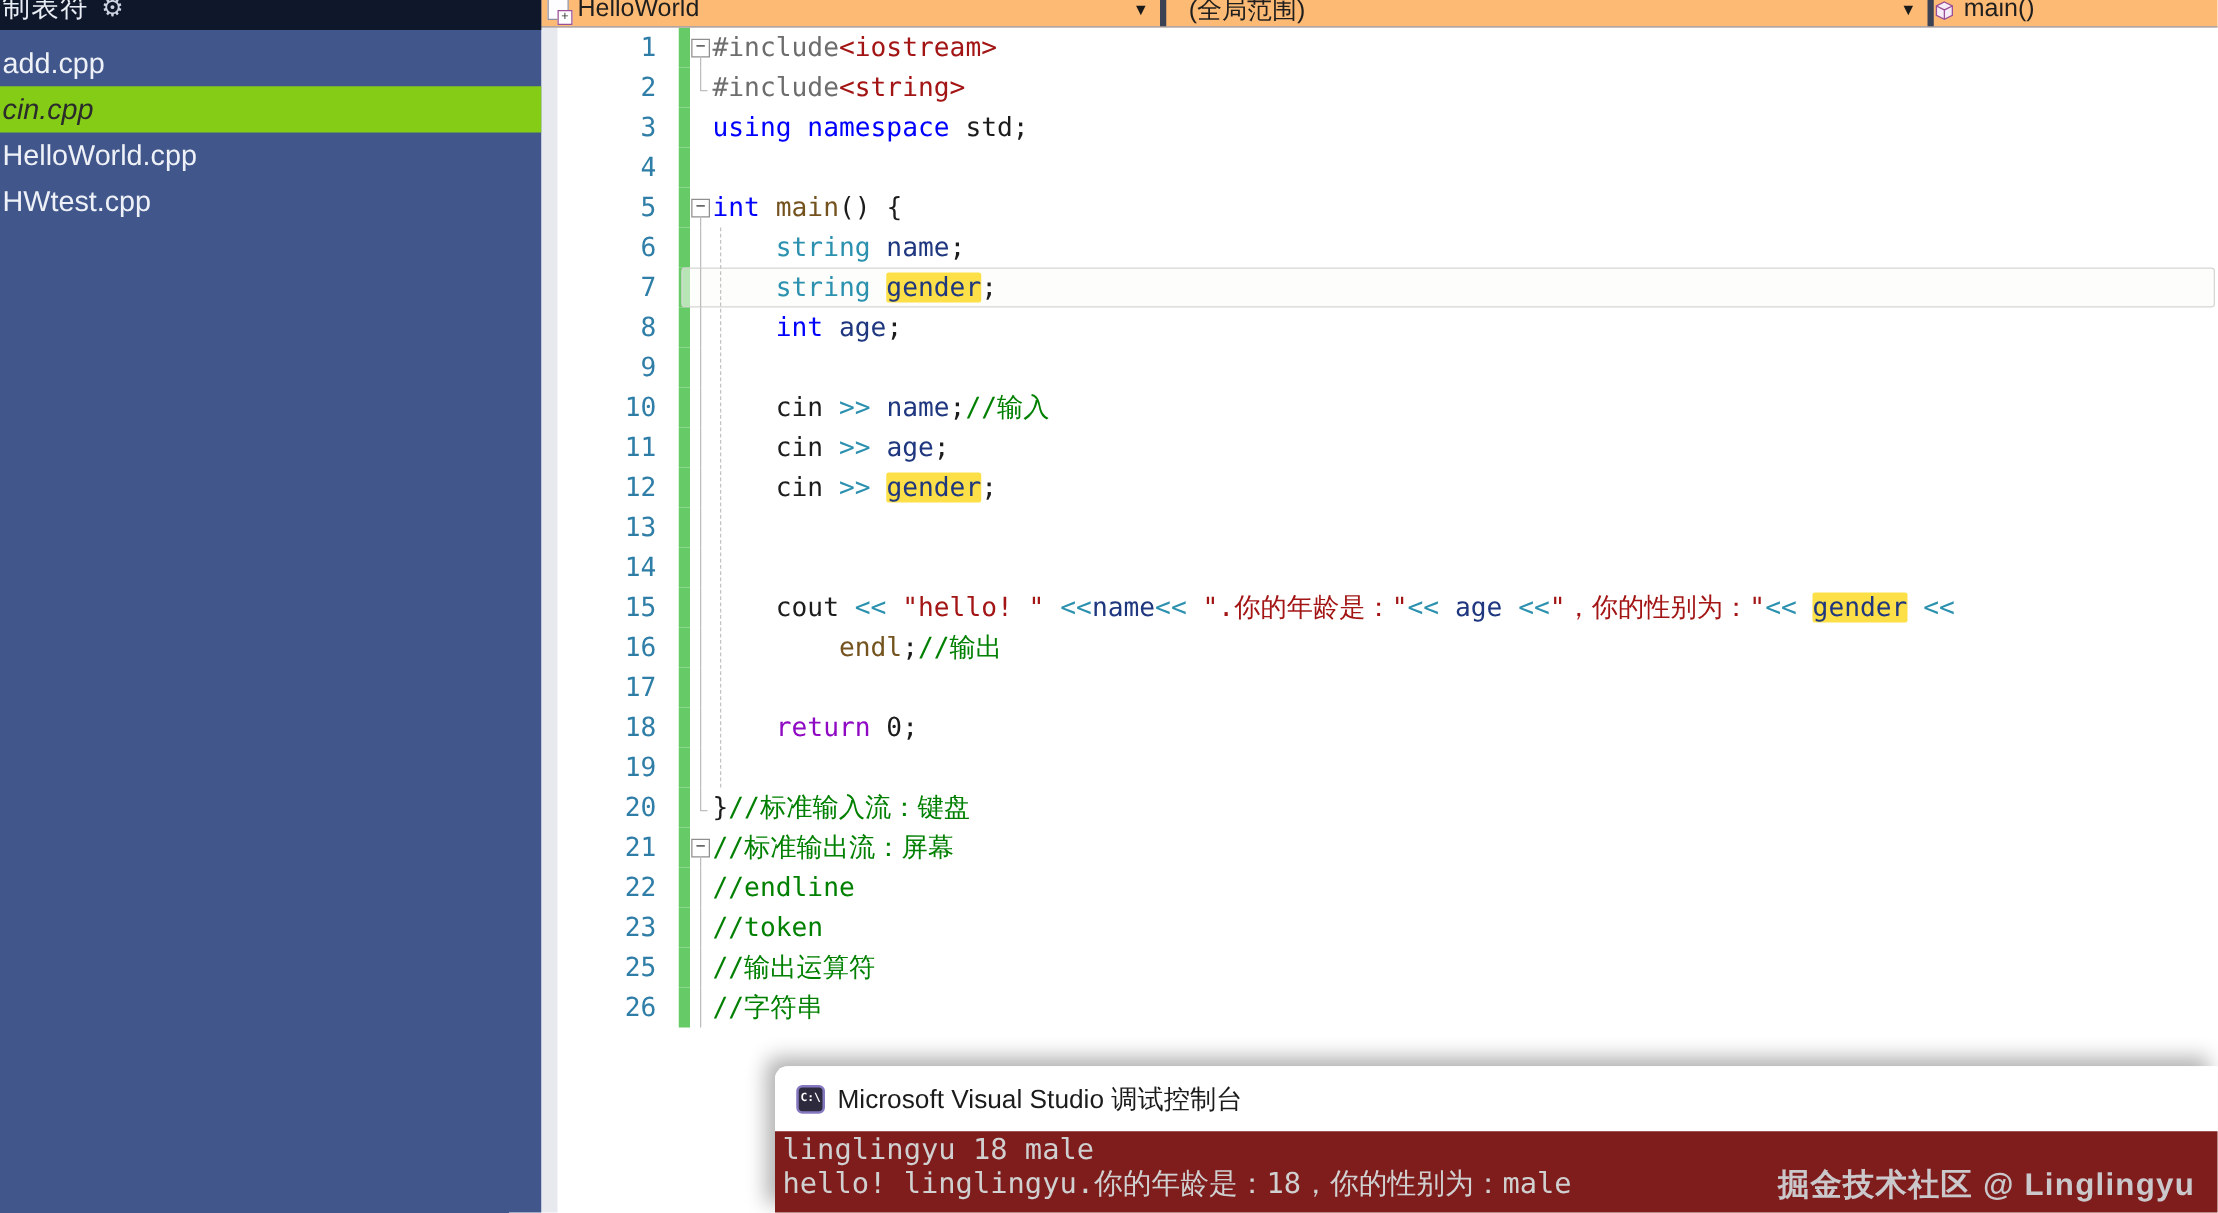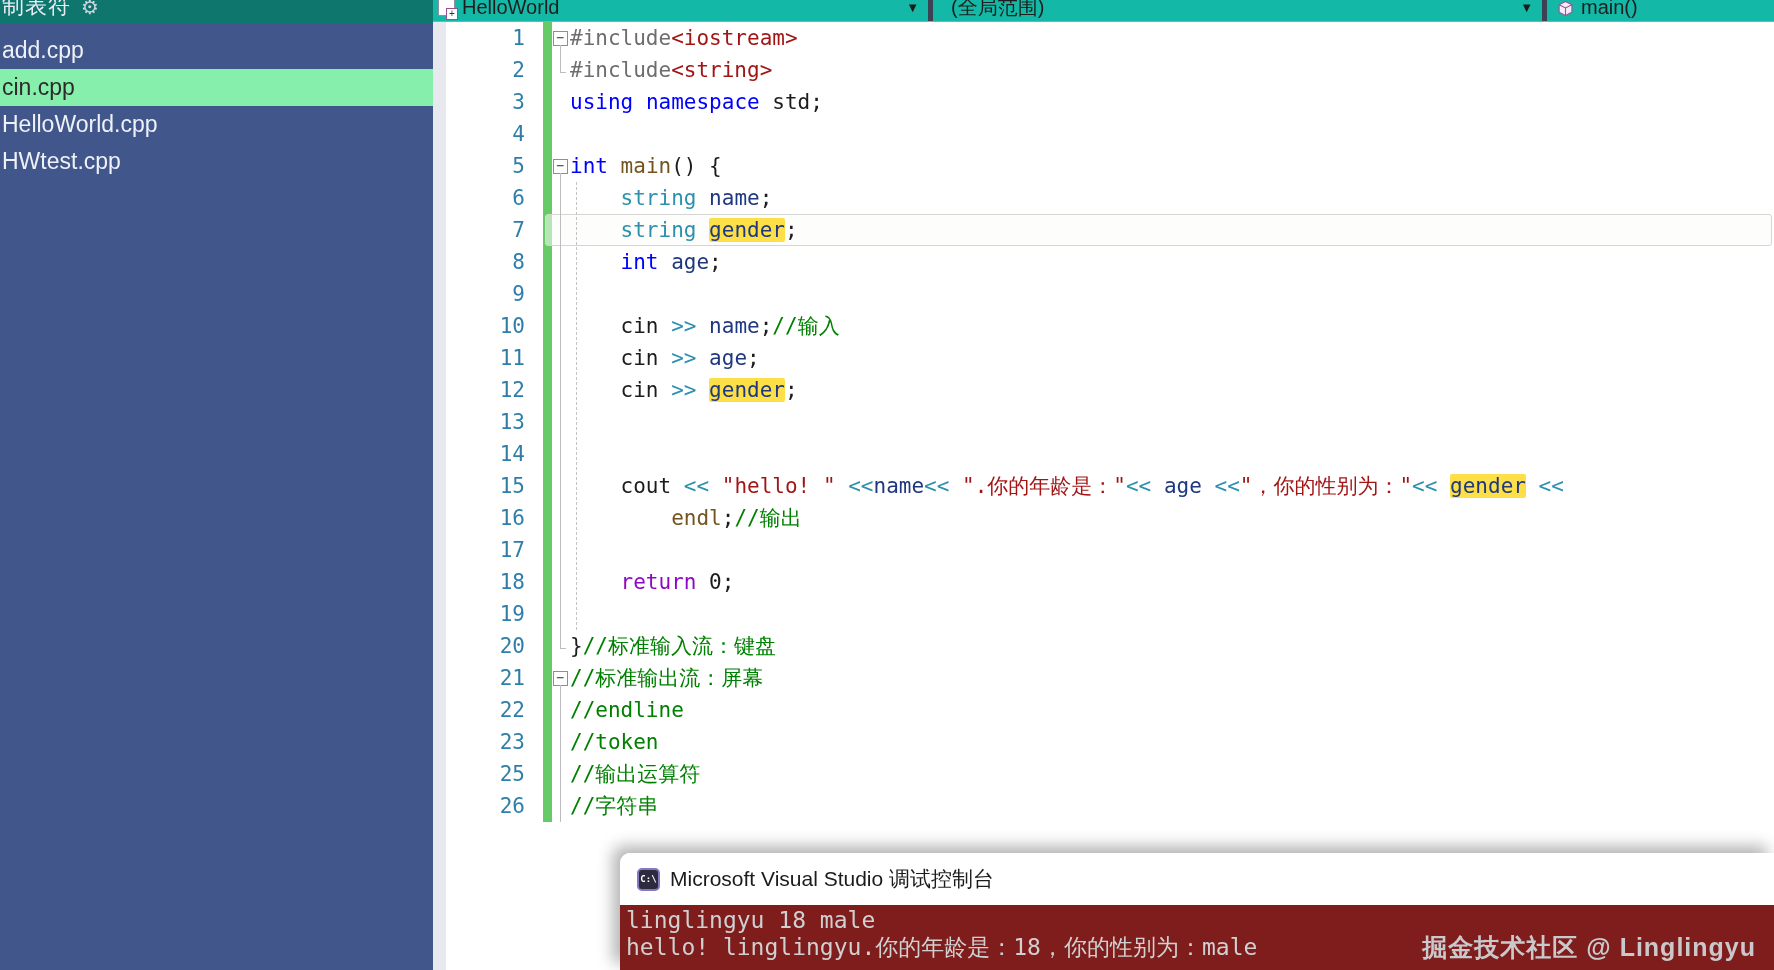--- a/index.html
+++ b/index.html
@@ -2,39 +2,39 @@
 <html><head>
 <meta charset="utf-8">
 <style>
   * { margin:0; padding:0; box-sizing:border-box; }
   html,body { width:1774px; height:970px; overflow:hidden; background:#fff;
               font-family:"Liberation Sans","DejaVu Sans",sans-serif; }
 
   
   .sidebar { position:absolute; left:0; top:0; width:433px; height:970px;
              background:#41568a; z-index:2; }
-  .sb-header { height:24px; background:#0f766e; overflow:hidden;
+  .sb-header { height:24px; background:#0f172a; overflow:hidden;
                display:flex; align-items:flex-start; padding-left:2px; }
   .sb-header .sb-title { color:#e8ecf4; font-size:22px; line-height:26px;
                          margin-top:-7px; letter-spacing:1px; }
   .sb-header .gear { color:#cdd3e0; font-size:20px; line-height:24px;
                      margin-top:-5px; margin-left:10px; }
   .file-list { margin-top:8px; }
   .file-item { height:37px; line-height:37px; padding-left:2px;
                font-size:23px; color:#eef1f7; cursor:pointer; }
-  .file-item.selected { background:#86efac; color:#2b2b2b; }
+  .file-item.selected { background:#84cc16; color:#2b2b2b;font-style:italic; }
 
   
   .navbar { position:absolute; left:433px; top:0; right:0; height:22px;
-            background:#14b8a6; border-bottom:1px solid #98a0b4;
+            background:#fdba74; border-bottom:1px solid #98a0b4;
             display:flex; align-items:stretch; z-index:1; }
   .combo { display:flex; align-items:center; overflow:hidden; }
   .combo-project { width:495px; padding-left:5px; }
   .combo-scope   { width:609px; padding-left:18px; }
-  .combo-member  { flex:1; padding-left:10px; }
+  .combo-member  { flex:1; padding-left:0; }
   .combo-label { font-size:20px; color:#1e1e1e; white-space:nowrap;
                  transform:translateY(-3px); }
   .combo .arrow { margin-left:auto; margin-right:9px; font-size:13px;
                   color:#1a1a1a; transform:translateY(-3px); }
   .nav-divider { width:5px; background:#3a4254; }
   .proj-icon { width:17px; height:17px; position:relative; margin-right:7px;
                border:1px solid #8f8f9f; background:#fdfdff; flex:none;
                transform:translateY(-3px); }
   .proj-icon::after { content:"+"; position:absolute; right:-4px; bottom:-5px;
                       width:10px; height:10px; line-height:9px; text-align:center;

